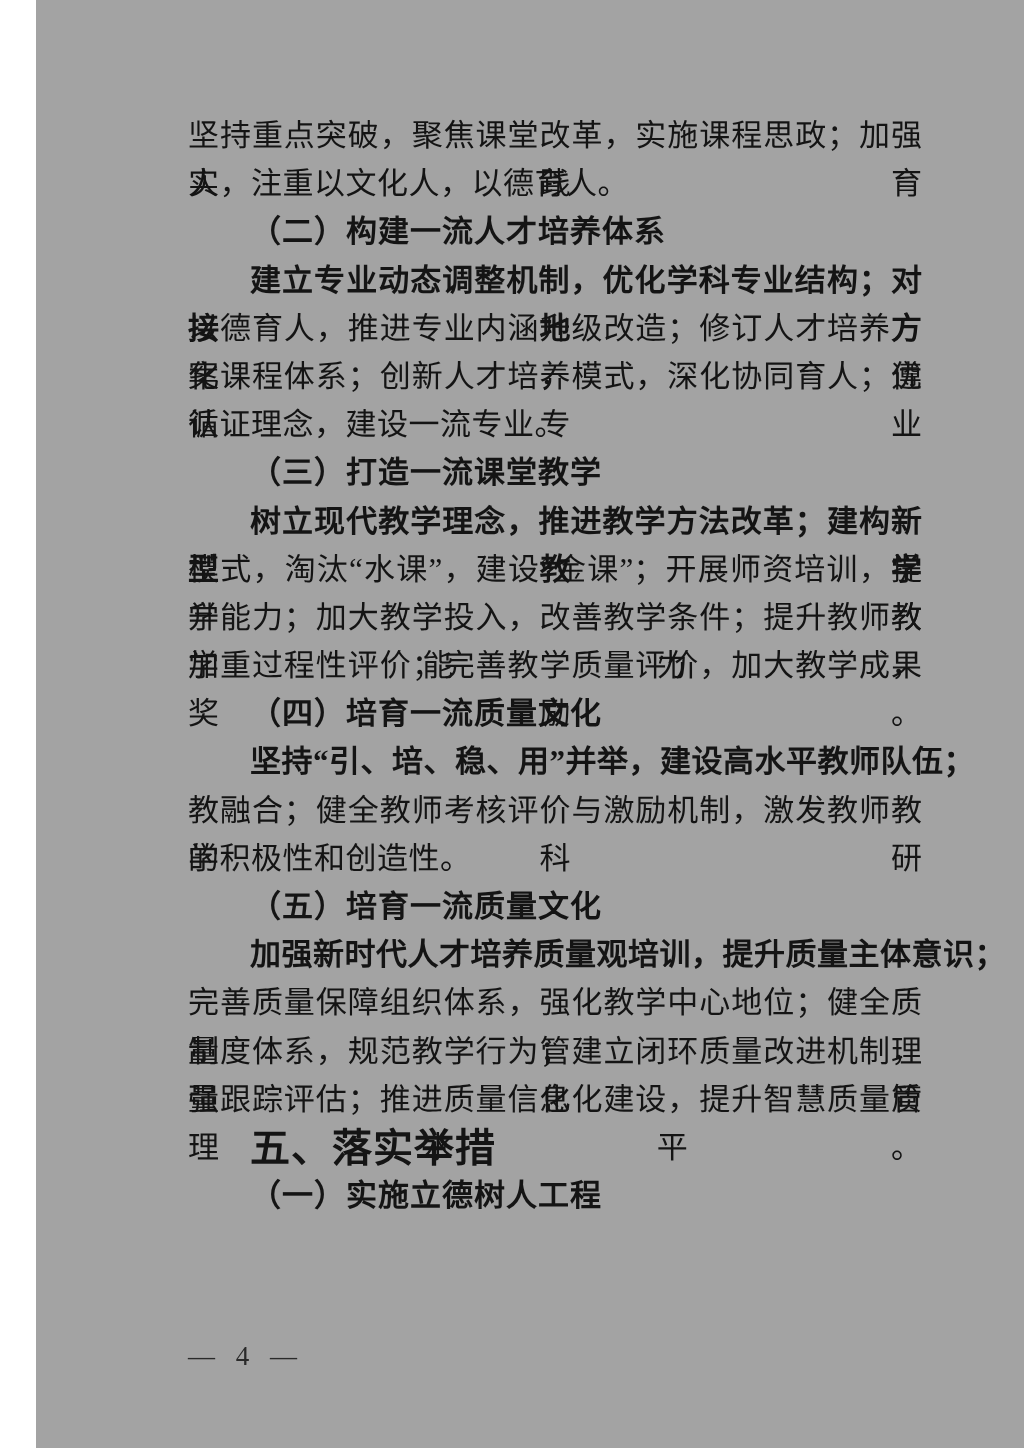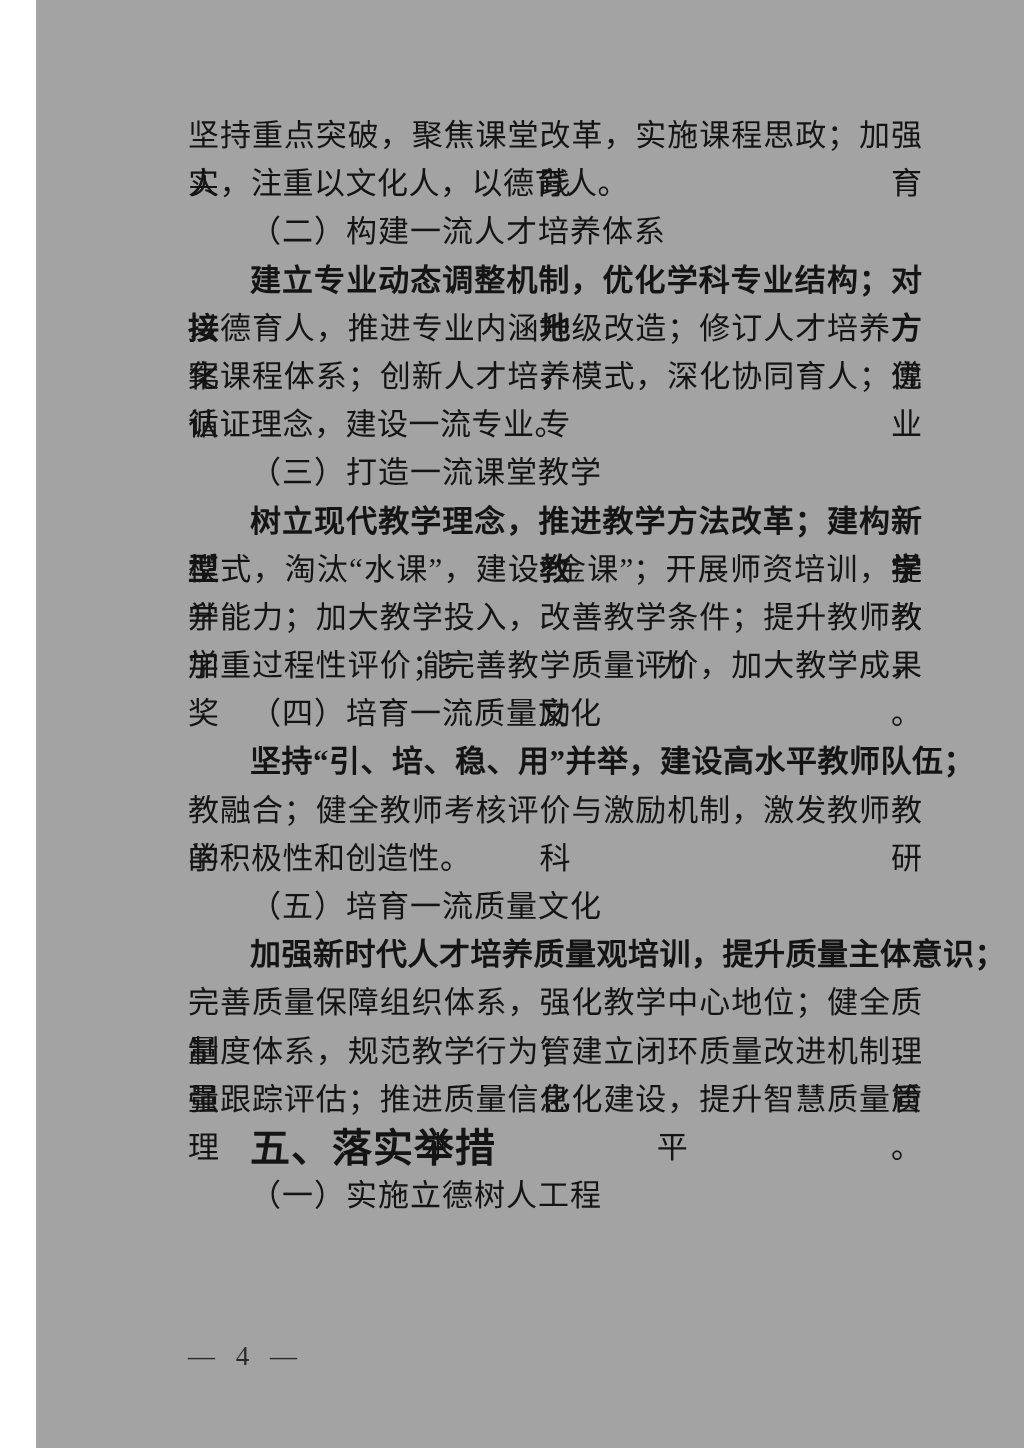--- a/index.html
+++ b/index.html
@@ -43,21 +43,21 @@
     letter-spacing: 0;
   }
   
   .ln.indent {
     text-indent: 2em;
     font-weight: bold;
   }
   
   .ln.subheading {
     text-indent: 2em;
-    font-weight: 400;
+    font-weight: 700;
     letter-spacing: 1px;
   }
   
   .ln.section-heading {
     text-indent: 1.55em;
     font-family: "Liberation Sans", "DejaVu Sans", sans-serif;
     font-weight: 700;
     font-size: 40px;
     letter-spacing: 1px;
   }

